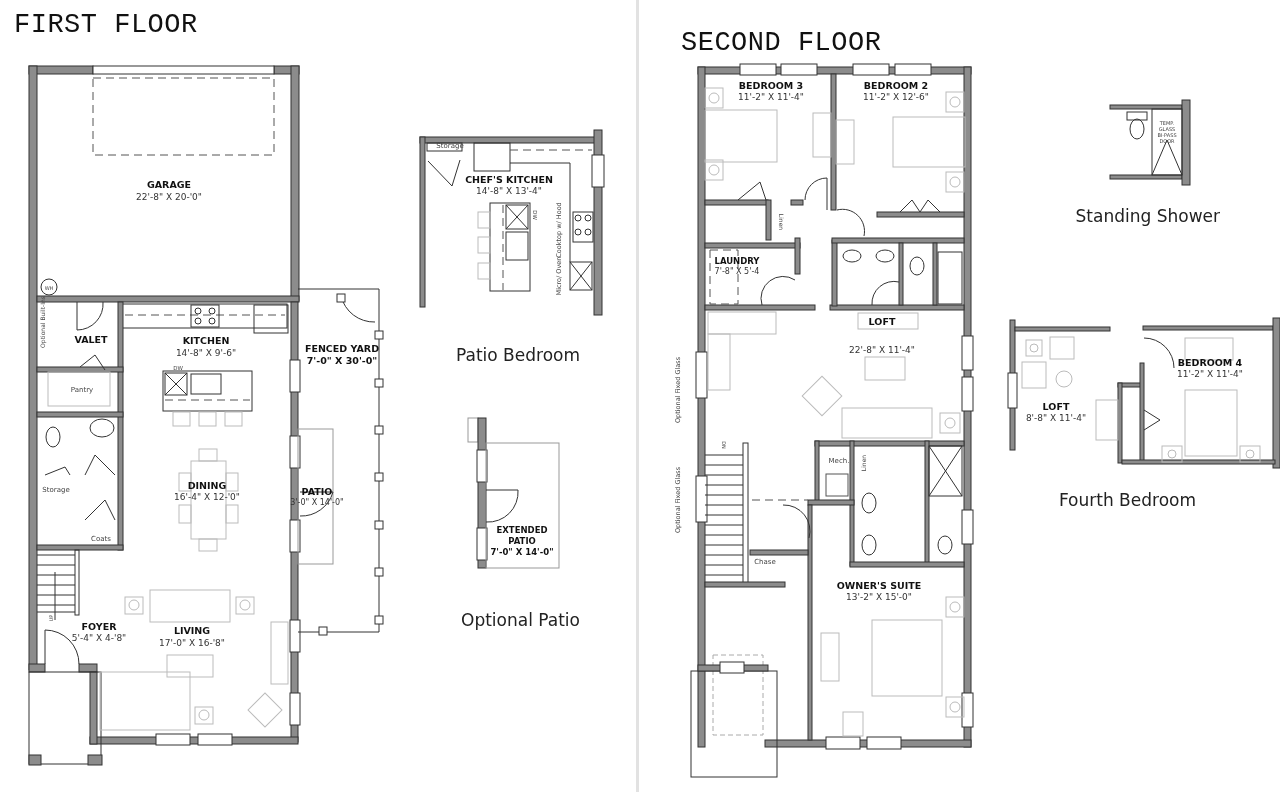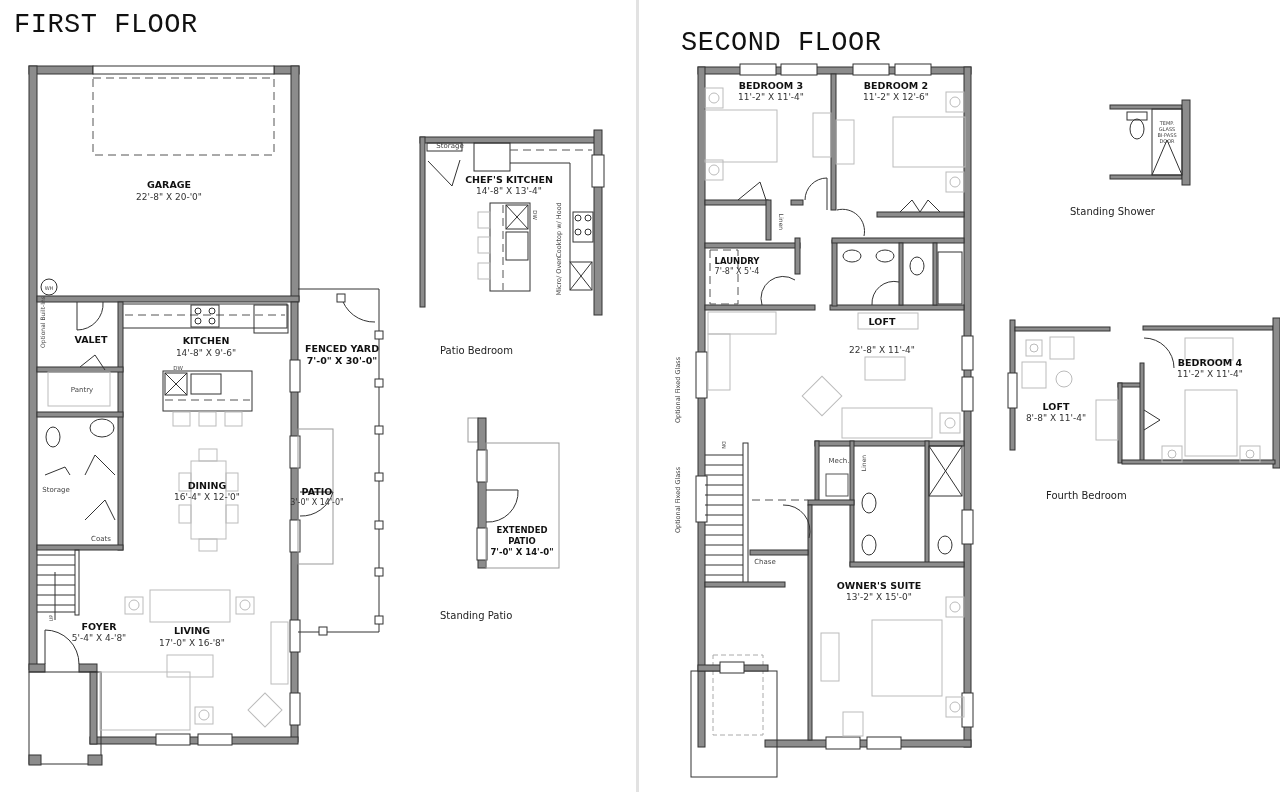--- a/index.html
+++ b/index.html
@@ -1,18 +1,18 @@
 <!DOCTYPE html>
 <html><head>
 <meta charset="utf-8">
 <style>
   html,body{margin:0;padding:0;background:#fff;}
   body{width:1280px;height:792px;position:relative;overflow:hidden;font-family:"DejaVu Sans",sans-serif;}
   .title{position:absolute;font-family:Liberation Mono, monospace;font-weight:300;font-size:27px;color:#111;letter-spacing:0.5px;}
-  .caption{position:absolute;font-family:"DejaVu Sans",sans-serif;font-size:10px;color:#222;text-align:left;}
+  .caption{position:absolute;font-family:"DejaVu Sans",sans-serif;font-size:17px;color:#222;text-align:right;}
   .divider{position:absolute;left:636px;top:0;width:3px;height:792px;background:#e2e2e2;}
   svg{position:absolute;left:0;top:0;}
   .rn{font-family:"DejaVu Sans",sans-serif;font-weight:bold;font-size:9.5px;fill:#111;text-anchor:middle;}
   .rd{font-family:"DejaVu Sans",sans-serif;font-size:9px;fill:#333;text-anchor:middle;}
   .sm{font-family:"DejaVu Sans",sans-serif;font-size:7px;fill:#444;text-anchor:middle;}
   .wall{fill:#8c8c8c;stroke:#333;stroke-width:1;}
   .win{fill:#fff;stroke:#333;stroke-width:1;}
   .fur{fill:none;stroke:#bbb;stroke-width:1;}
   .ln{fill:none;stroke:#333;stroke-width:1;}
   .dash{fill:none;stroke:#555;stroke-width:1;stroke-dasharray:8 5;}
@@ -381,15 +381,15 @@
   <text class="sm" x="1167" y="137" style="font-size:5px">BI-PASS</text>
   <text class="sm" x="1167" y="143" style="font-size:5px">DOOR</text>
 
   <text class="rn" x="1210" y="366">BEDROOM 4</text>
   <text class="rd" x="1210" y="377">11'-2" X 11'-4"</text>
   <text class="rn" x="1056" y="410">LOFT</text>
   <text class="rd" x="1056" y="421">8'-8" X 11'-4"</text>
 </svg>
 
 <div class="caption" style="left:440px;top:345px;width:140px;">Patio Bedroom</div>
-<div class="caption" style="left:440px;top:610px;width:140px;">Standing Patio</div>
+<div class="caption" style="left:440px;top:610px;width:140px;">Optional Patio</div>
 <div class="caption" style="left:1070px;top:206px;width:150px;">Standing Shower</div>
 <div class="caption" style="left:1046px;top:490px;width:150px;">Fourth Bedroom</div>
 
 </body></html>

